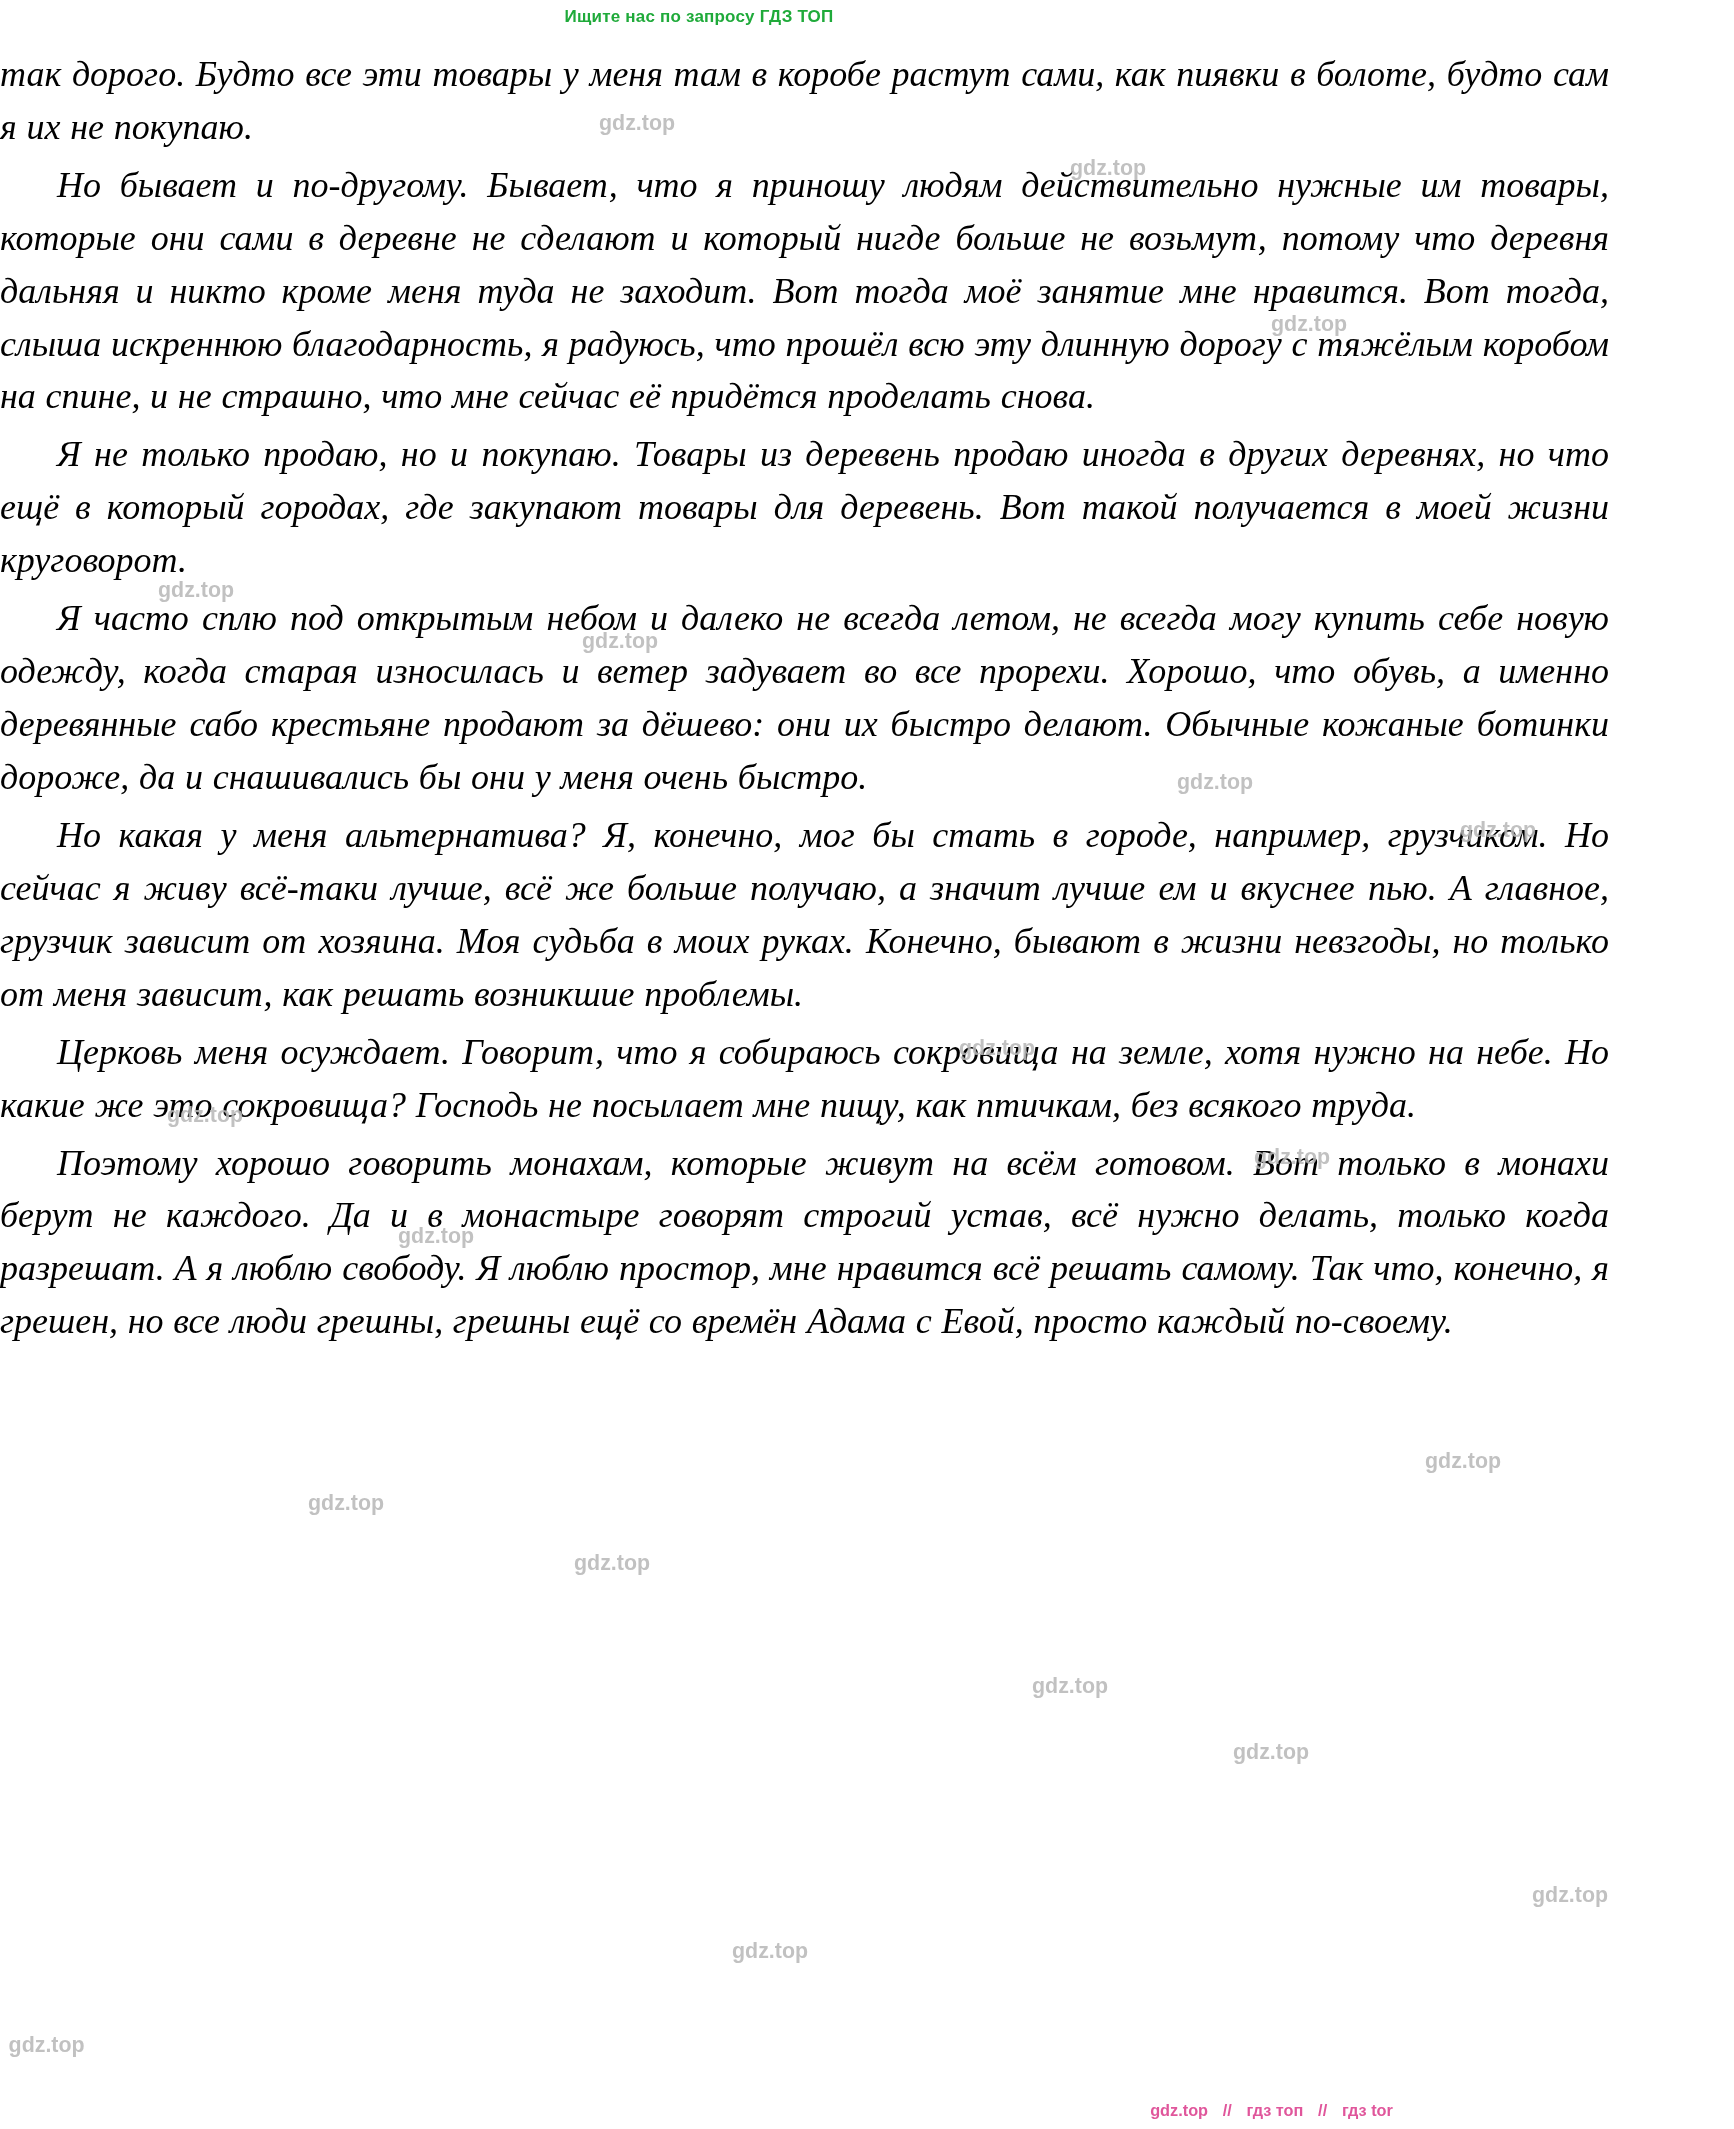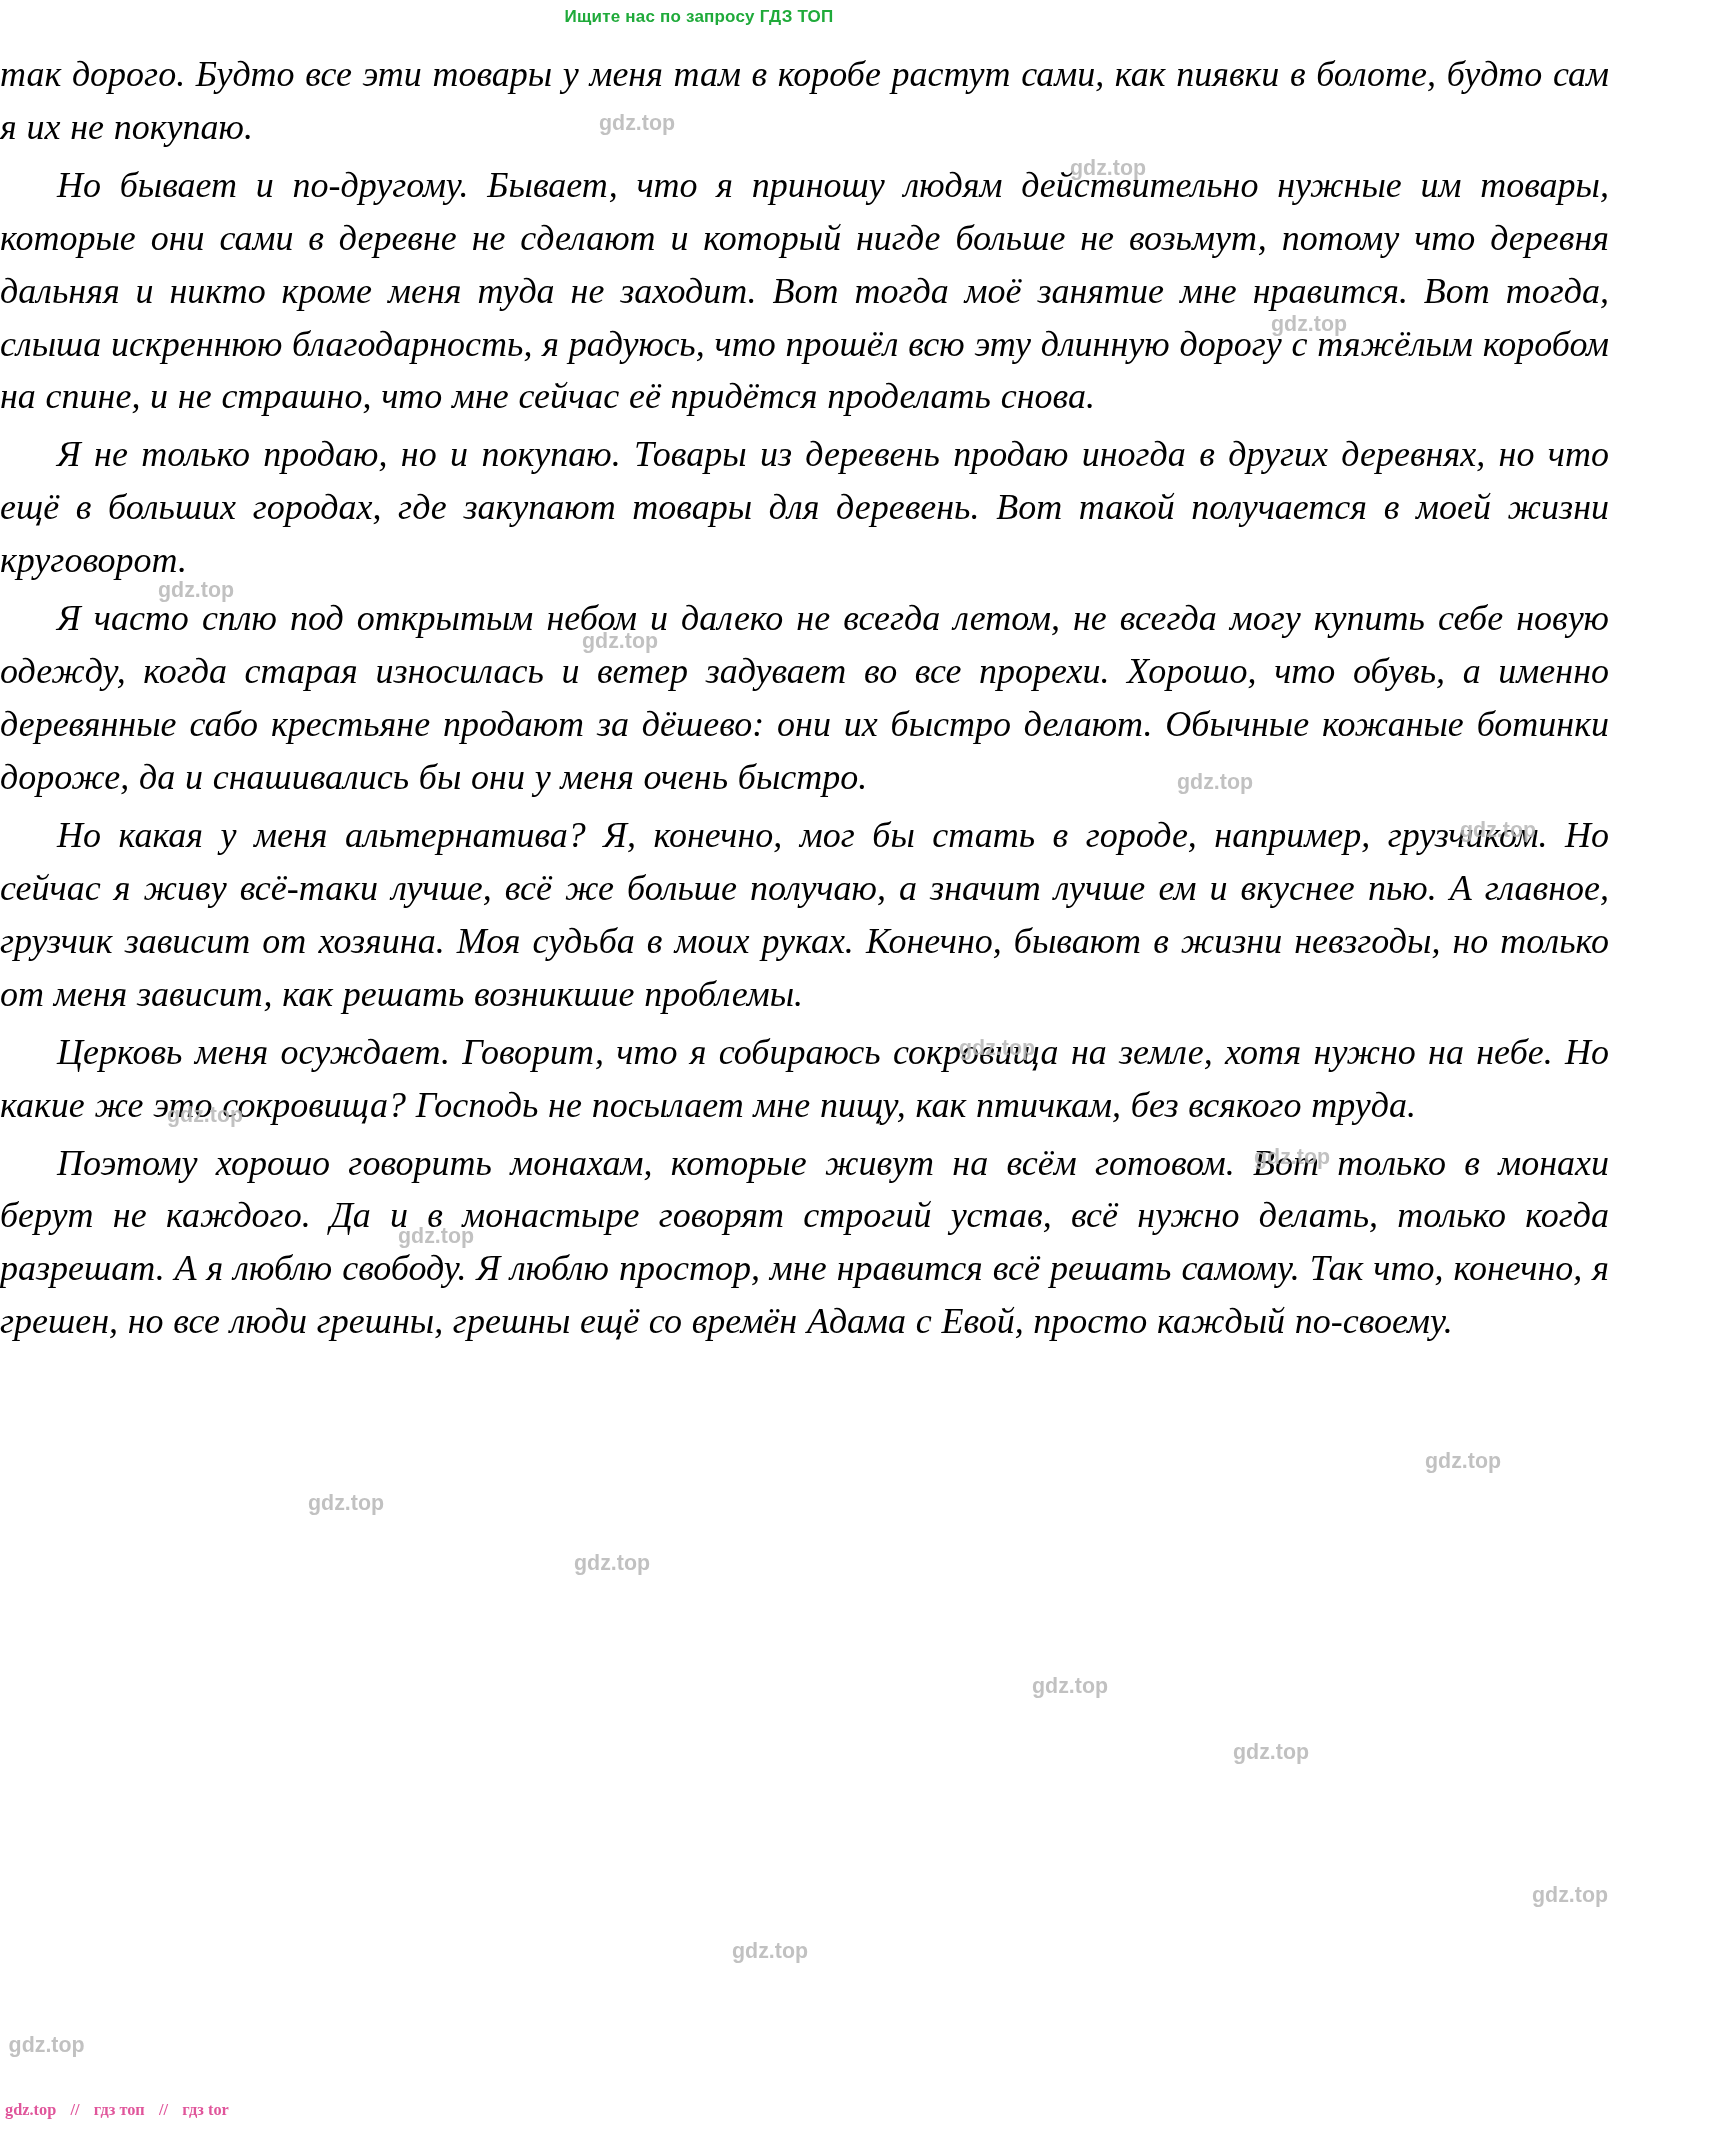--- a/index.html
+++ b/index.html
@@ -72,22 +72,22 @@
     font-weight: bold;
     color: #b9b9b9;
     opacity: 0.88;
     white-space: nowrap;
   }
   .bottom-links {
     position: absolute;
     bottom: 8.6px;
     left: 0;
     width: 100%;
-    text-align: left;
-    font-family: Liberation Serif, serif;
+    text-align: right;
+    font-family: Liberation Sans, sans-serif;
     font-size: 16.3px;
     font-weight: bold;
     color: #e0569b;
     z-index: 6;
   }
   .bottom-links span {
     color: #e0569b;
     margin: 0 5.1px;
   }
   .sep {
@@ -97,21 +97,21 @@
 </head>
 <body>
 
 <div class="page">
 
   <div class="top-banner">Ищите нас по запросу ГДЗ ТОП</div>
 
   <div class="content">
     <p class="para">так дорого. Будто все эти товары у меня там в коробе растут сами, как пиявки в болоте, будто сам я их не покупаю.</p>
     <p class="para indent">Но бывает и по-другому. Бывает, что я приношу людям действительно нужные им товары, которые они сами в деревне не сделают и который нигде больше не возьмут, потому что деревня дальняя и никто кроме меня туда не заходит. Вот тогда моё занятие мне нравится. Вот тогда, слыша искреннюю благодарность, я радуюсь, что прошёл всю эту длинную дорогу с тяжёлым коробом на спине, и не страшно, что мне сейчас её придётся проделать снова.</p>
-    <p class="para indent">Я не только продаю, но и покупаю. Товары из деревень продаю иногда в других деревнях, но что ещё в больших городах, где закупают товары для деревень. Вот такой получается в моей жизни круговорот.</p>
+    <p class="para indent">Я не только продаю, но и покупаю. Товары из деревень продаю иногда в других деревнях, но что ещё в который городах, где закупают товары для деревень. Вот такой получается в моей жизни круговорот.</p>
     <p class="para indent">Я часто сплю под открытым небом и далеко не всегда летом, не всегда могу купить себе новую одежду, когда старая износилась и ветер задувает во все прорехи. Хорошо, что обувь, а именно деревянные сабо крестьяне продают за дёшево: они их быстро делают. Обычные кожаные ботинки дороже, да и снашивались бы они у меня очень быстро.</p>
     <p class="para indent">Но какая у меня альтернатива? Я, конечно, мог бы стать в городе, например, грузчиком. Но сейчас я живу всё-таки лучше, всё же больше получаю, а значит лучше ем и вкуснее пью. А главное, грузчик зависит от хозяина. Моя судьба в моих руках. Конечно, бывают в жизни невзгоды, но только от меня зависит, как решать возникшие проблемы.</p>
     <p class="para indent">Церковь меня осуждает. Говорит, что я собираюсь сокровища на земле, хотя нужно на небе. Но какие же это сокровища? Господь не посылает мне пищу, как птичкам, без всякого труда.</p>
     <p class="para indent">Поэтому хорошо говорить монахам, которые живут на всём готовом. Вот только в монахи берут не каждого. Да и в монастыре говорят строгий устав, всё нужно делать, только когда разрешат. А я люблю свободу. Я люблю простор, мне нравится всё решать самому. Так что, конечно, я грешен, но все люди грешны, грешны ещё со времён Адама с Евой, просто каждый по-своему.</p>
   </div>
 
   <div class="wm-layer">
     <span class="wm" style="left:599px;  top:111px;">gdz.top</span>
     <span class="wm" style="left:1070px; top:156px;">gdz.top</span>
     <span class="wm" style="left:1271px; top:312px;">gdz.top</span>

